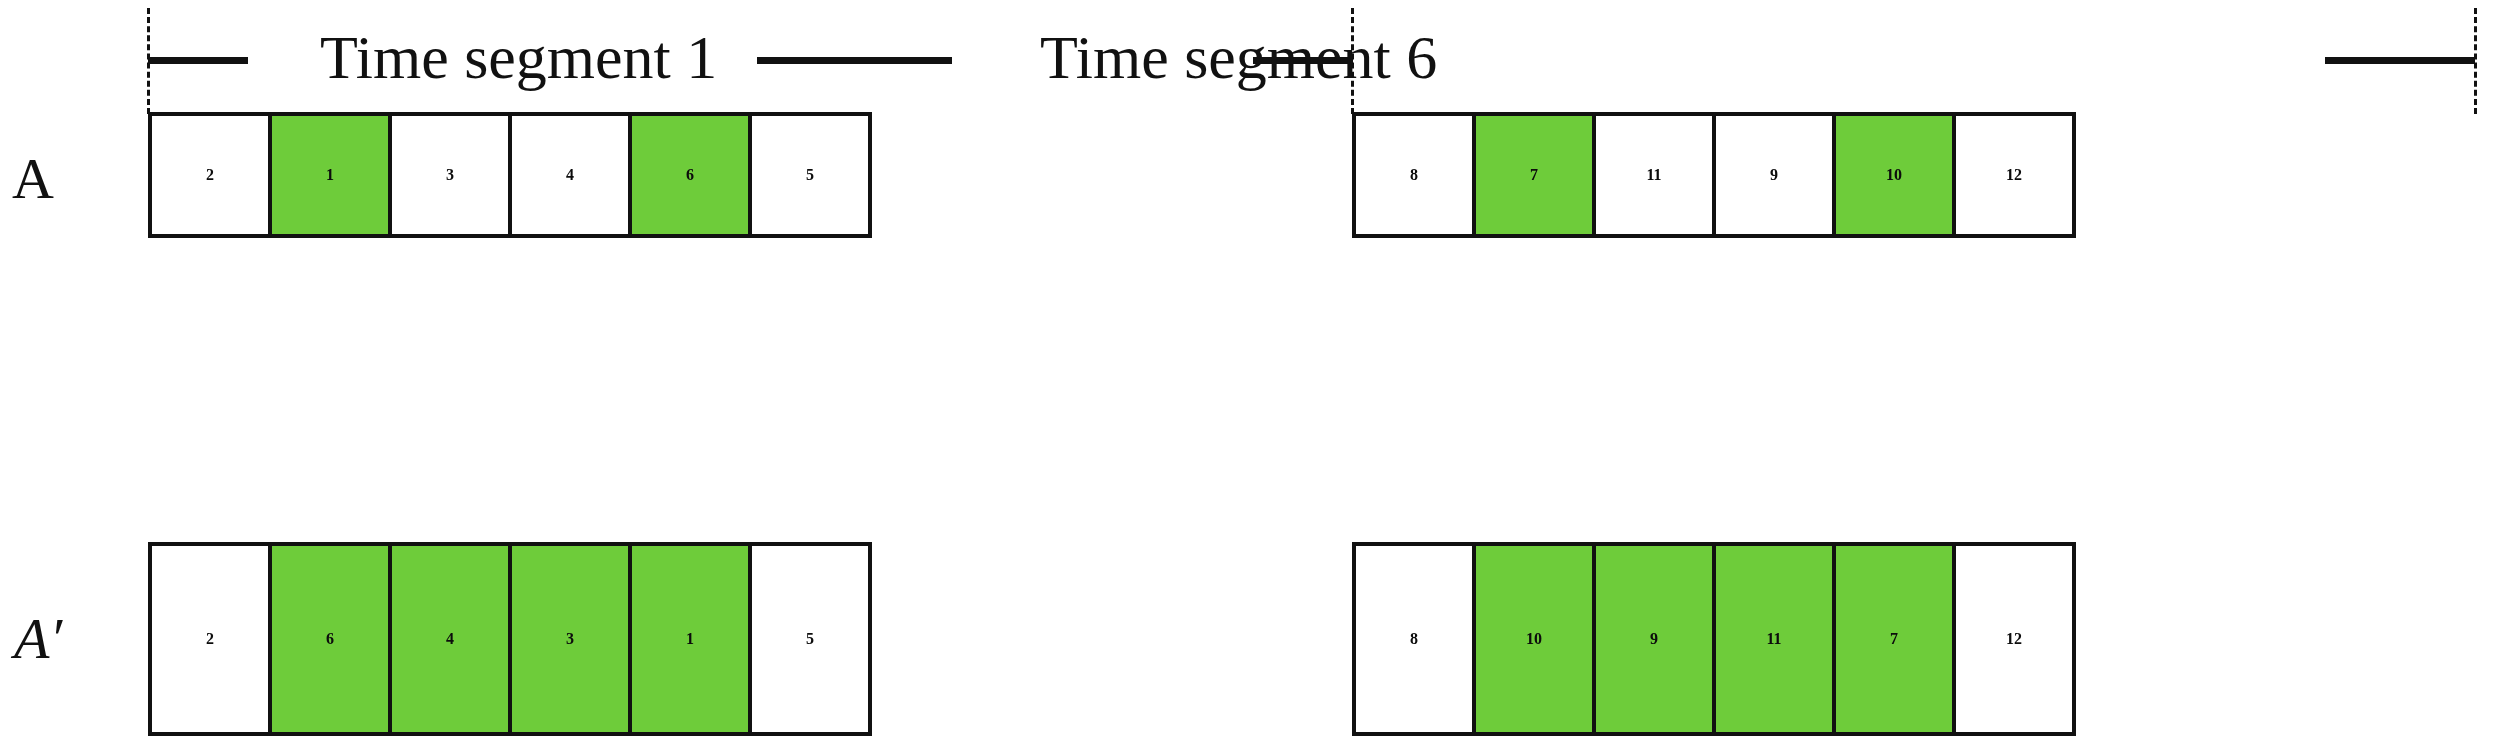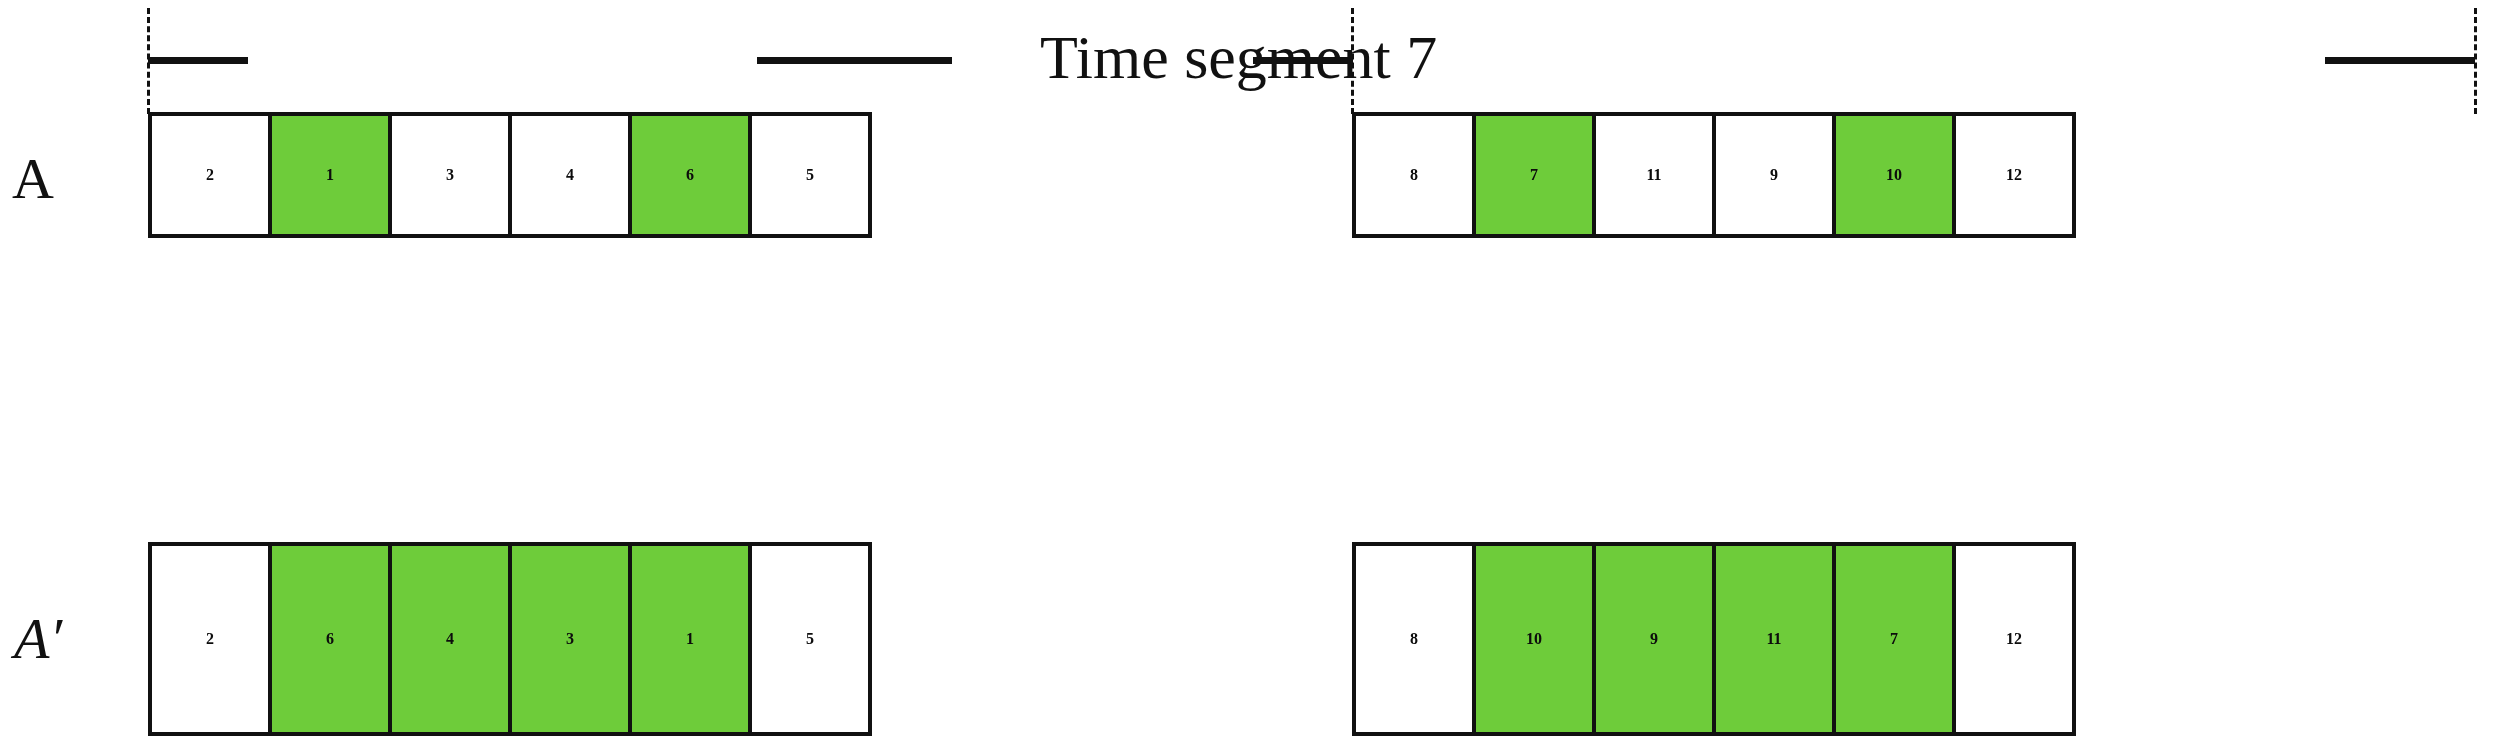--- a/index.html
+++ b/index.html
@@ -35,21 +35,22 @@
 
   <div class="dash" style="left:147px;top:8px;height:106px;"></div>
   <div class="dash" style="left:1351px;top:8px;height:106px;"></div>
   <div class="dash" style="left:2474px;top:8px;height:106px;"></div>
 
   <div class="rule" style="left:148px;top:57px;width:100px;"></div>
   <div class="rule" style="left:757px;top:57px;width:195px;"></div>
   <div class="rule" style="left:1253px;top:57px;width:100px;"></div>
   <div class="rule" style="left:2325px;top:57px;width:150px;"></div>
 
-  <div class="seg-label" style="left:1040px;top:26px;">Time segment 7</div>
+  <div class="seg-label" style="left:320px;top:26px;">Time segment 1</div>
+  <div class="seg-label" style="left:1040px;top:26px;">Time segment 6</div>
 
   <div class="row-label" style="left:12px;top:150px;">A</div>
 
   <div class="array" id="rowA-seg1" style="left:148px;top:112px;height:126px;">
     <div class="cell" style="width:124px;">2</div>
     <div class="cell hl" style="width: 124px; background: rgb(110, 204, 58);">1</div>
     <div class="cell" style="width:124px;">3</div>
     <div class="cell" style="width:124px;">4</div>
     <div class="cell hl" style="width: 124px; background: rgb(110, 204, 58);">6</div>
     <div class="cell" style="width:124px;">5</div>

